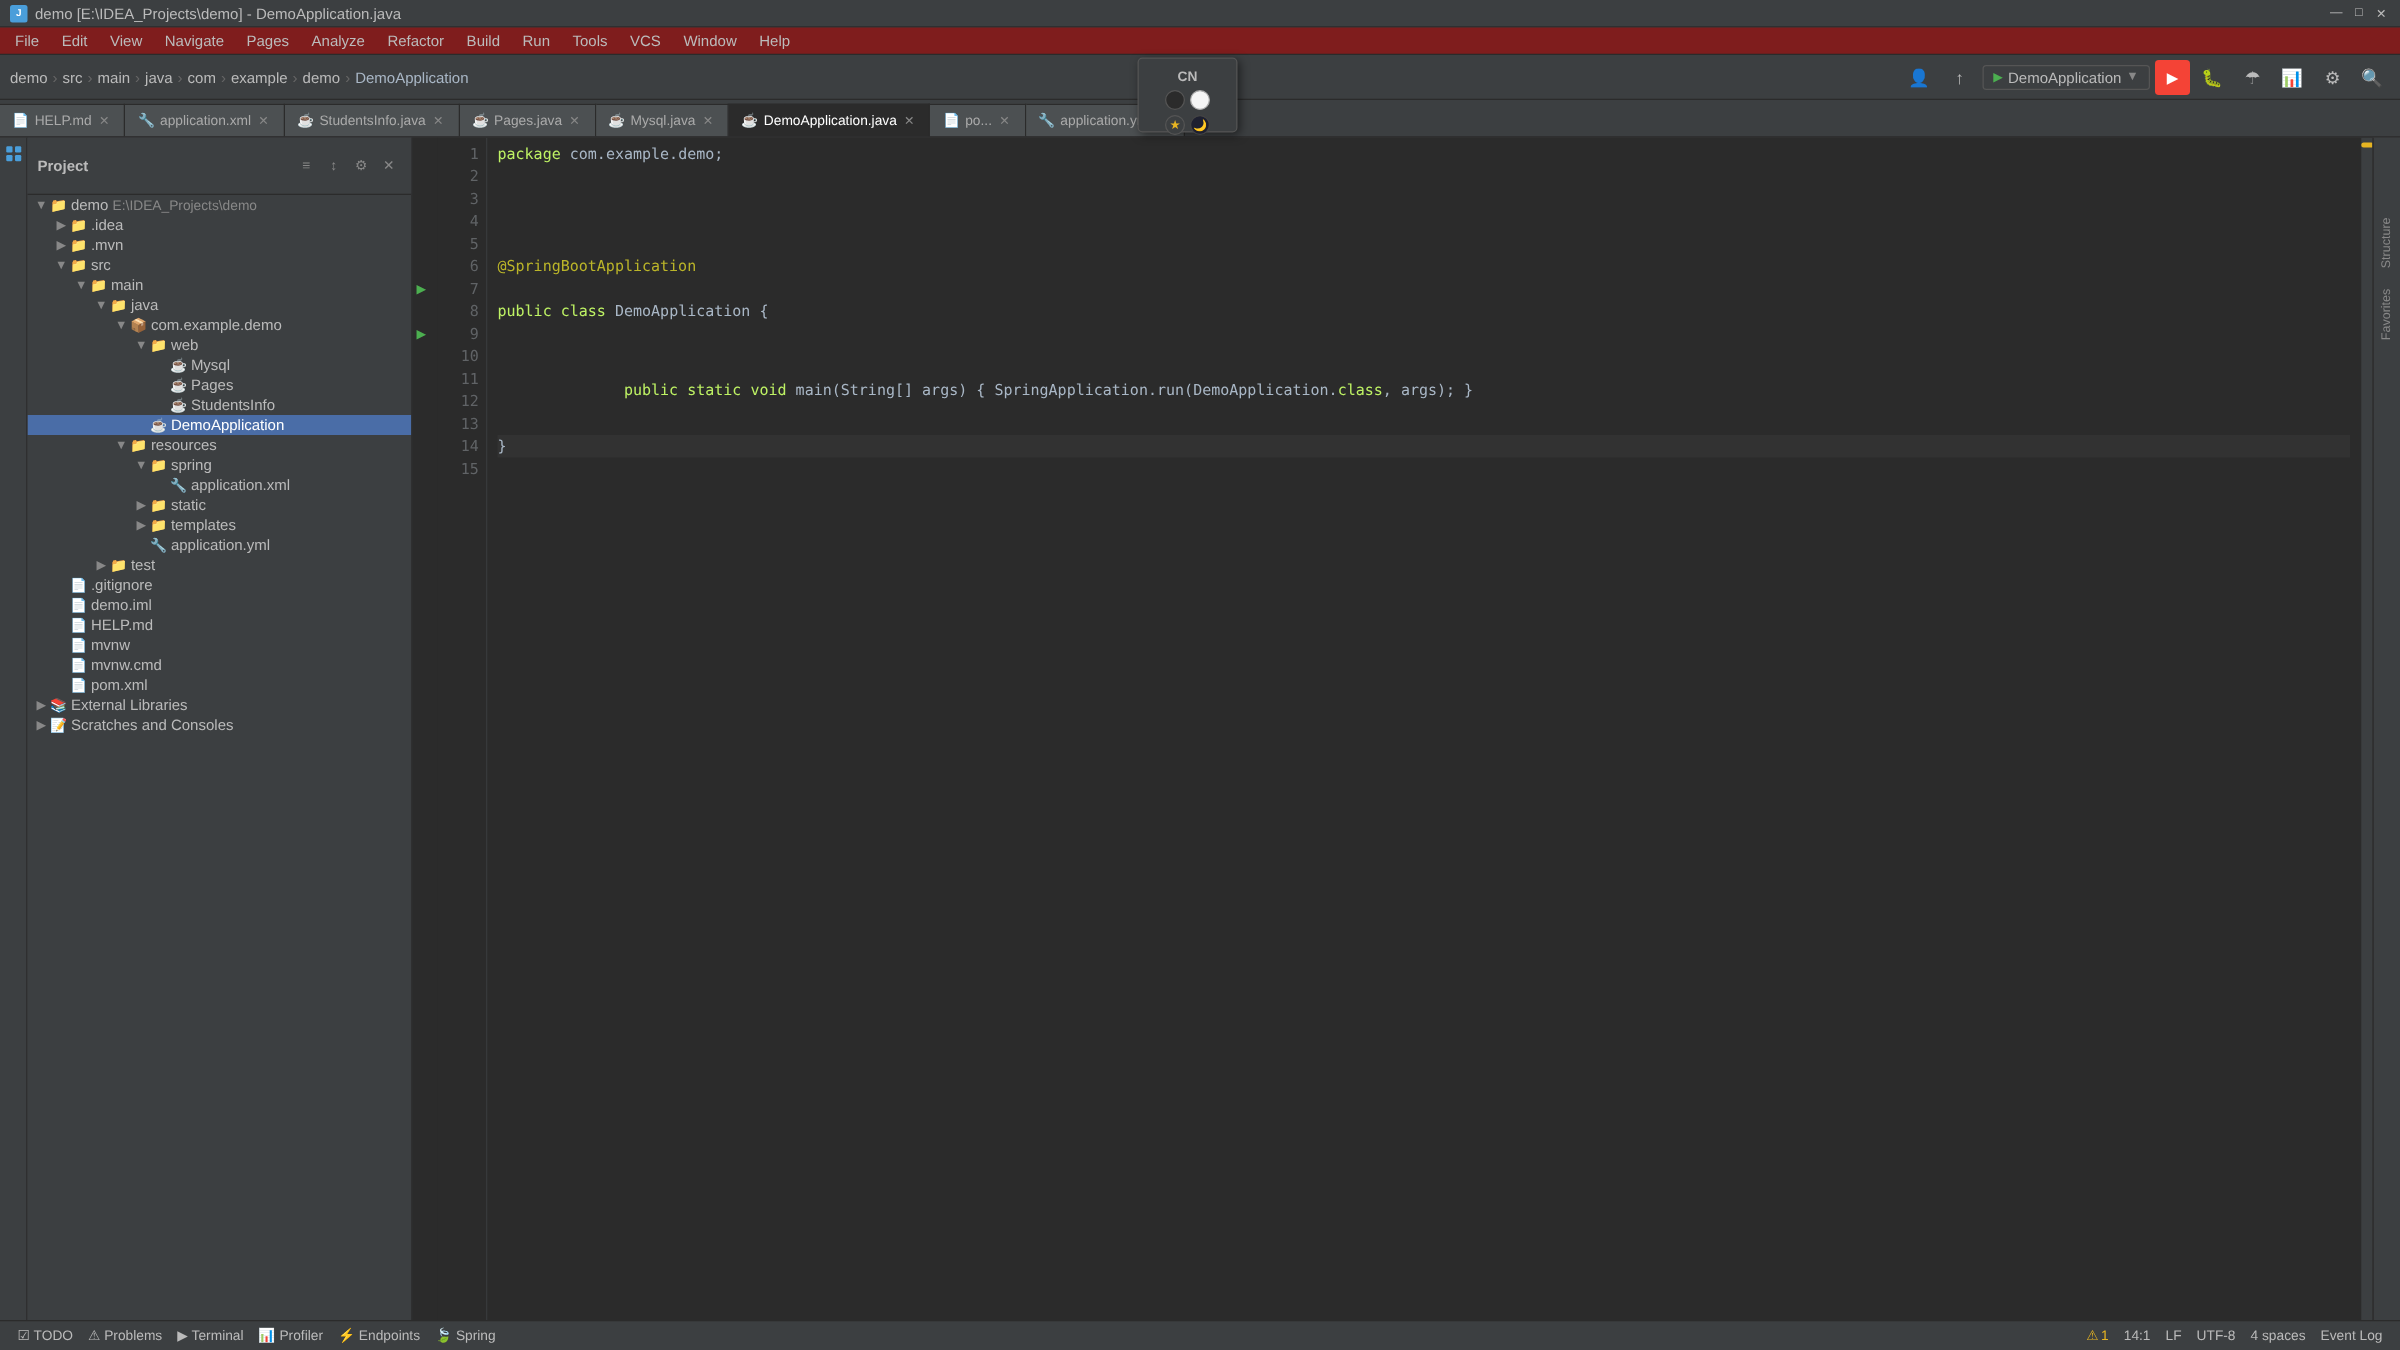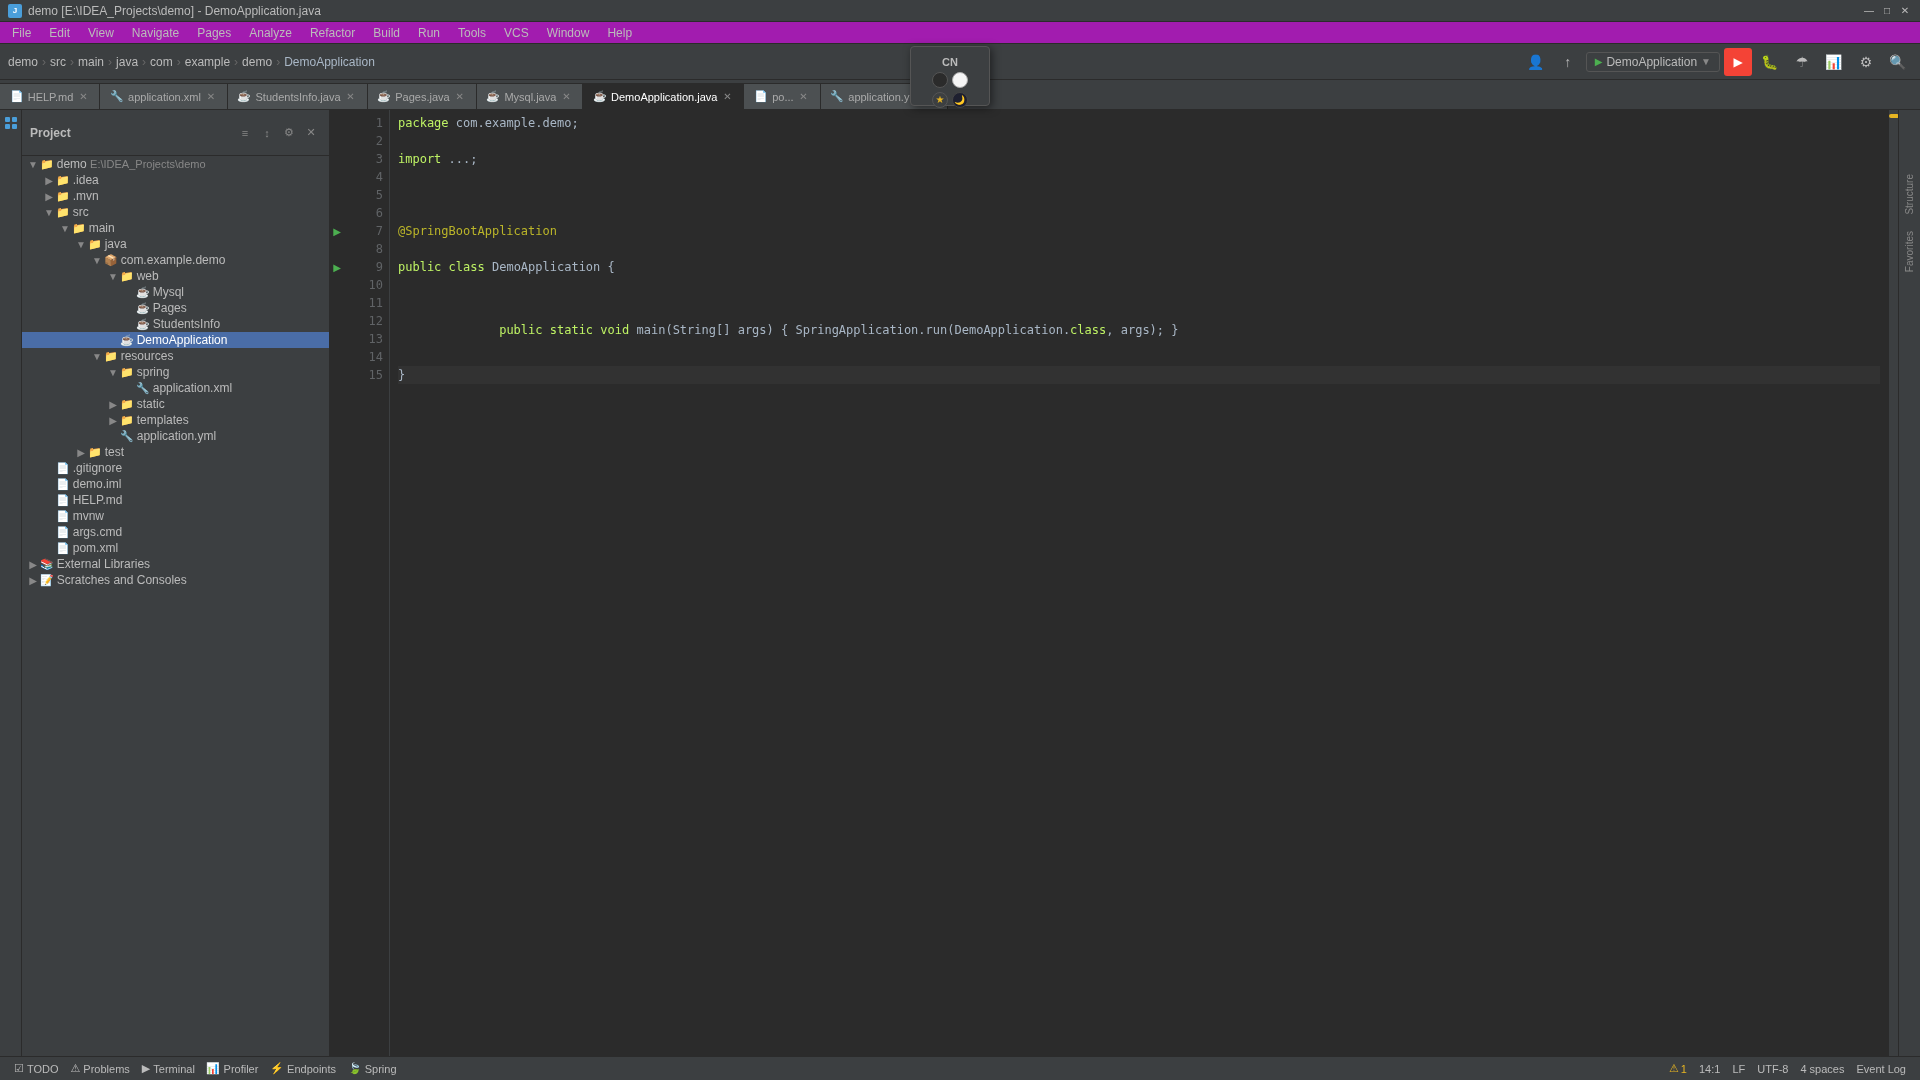--- a/index.html
+++ b/index.html
@@ -45,21 +45,21 @@
       width: 14px; height: 14px;
       border: none; cursor: pointer;
       border-radius: 2px; font-size: 10px;
       display: flex; align-items: center; justify-content: center;
       color: #bbbbbb; background: transparent;
     }
     .title-bar-btn.close { background: transparent; }
 
     
     .menu-bar {
-      background: #a21caf;
+      background: #7f1d1d;
       height: 22px;
       display: flex;
       align-items: center;
       padding: 0 4px;
       border-bottom: 1px solid #2b2b2b;
       flex-shrink: 0;
       gap: 2px;
     }
     .menu-item {
       padding: 2px 8px;
@@ -746,21 +746,21 @@
         <span class="tree-indent"></span>
         <span class="tree-arrow" style="visibility:hidden">▶</span>
         <span class="tree-icon">📄</span>
         <span class="tree-label">mvnw</span>
       </div>
 
       <div class="tree-item">
         <span class="tree-indent"></span>
         <span class="tree-arrow" style="visibility:hidden">▶</span>
         <span class="tree-icon">📄</span>
-        <span class="tree-label">args.cmd</span>
+        <span class="tree-label">mvnw.cmd</span>
       </div>
 
       <div class="tree-item">
         <span class="tree-indent"></span>
         <span class="tree-arrow" style="visibility:hidden">▶</span>
         <span class="tree-icon">📄</span>
         <span class="tree-label">pom.xml</span>
       </div>
 
       <div class="tree-item">
@@ -809,23 +809,20 @@
         <div>13</div>
         <div>14</div>
         <div>15</div>
       </div>
 
       <div class="code-area">
         <div class="code-line">
           <span class="kw">package</span>&nbsp;<span class="pkg">com.example.demo</span><span>;</span>
         </div>
         <div class="code-line">&nbsp;</div>
-        <div class="code-line">
-          <span class="kw">import</span>&nbsp;<span>...;</span>
-        </div>
         <div class="code-line">&nbsp;</div>
         <div class="code-line">&nbsp;</div>
         <div class="code-line">&nbsp;</div>
         <div class="code-line">
           <span class="ann">@SpringBootApplication</span>
         </div>
         <div class="code-line">&nbsp;</div>
         <div class="code-line">
           <span class="kw">public</span>&nbsp;<span class="kw">class</span>&nbsp;<span class="cls">DemoApplication</span>&nbsp;<span>{</span>
         </div>

